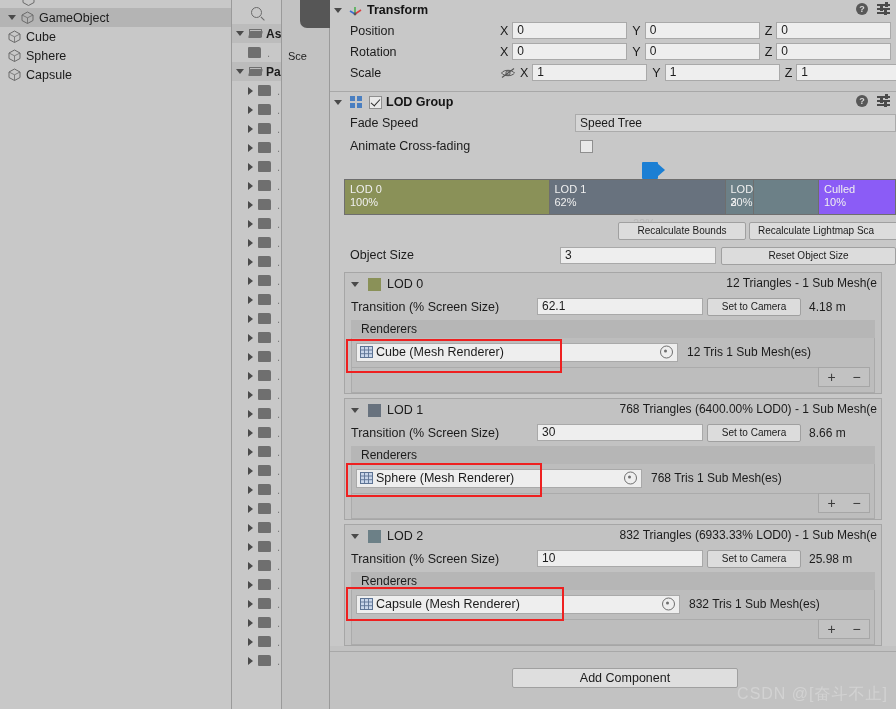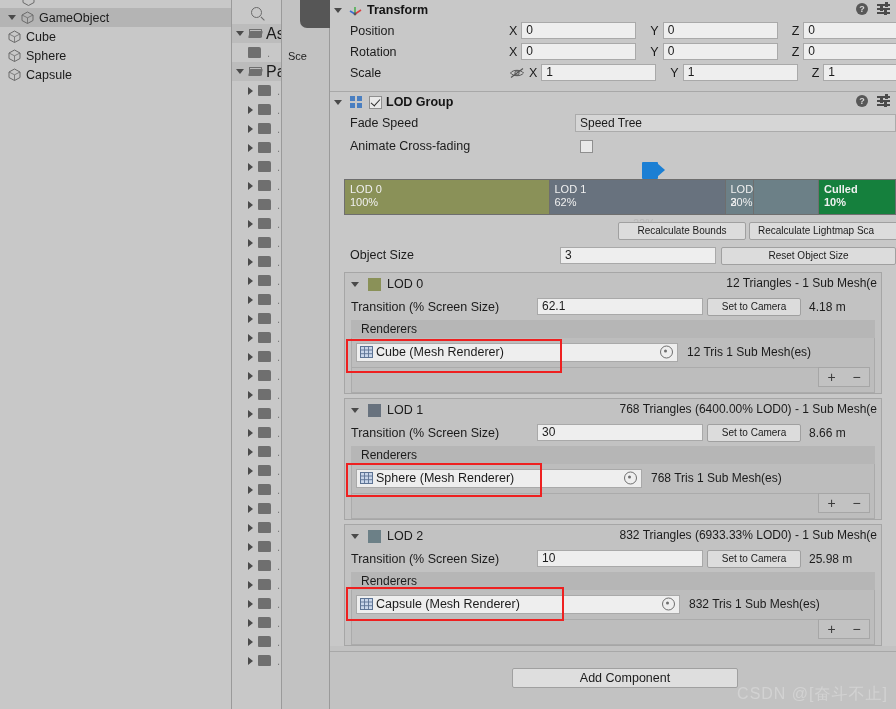--- a/index.html
+++ b/index.html
@@ -71,21 +71,21 @@
   .fold.open{background:none;}
   .fold.open::before{
     content:"";position:absolute;left:0;top:1px;width:13px;height:9px;
     border:1.6px solid #6f6f6f;border-radius:1px;box-sizing:border-box;
     border-bottom-color:transparent;
   }
   .fold.open::after{
     content:"";position:absolute;left:0;top:3px;width:13px;height:7px;
     background:#6f6f6f;transform:skewX(-14deg);border-radius:1px;
   }
-  .p-label{font-size:16px;font-weight:normal;color:#1b1b1b;}
+  .p-label{font-size:12px;font-weight:bold;color:#1b1b1b;}
   .p-dot{font-size:11px;color:#7a7a7a;margin-left:2px;}
 
   
   .scene-strip{
     position:absolute;left:282px;top:0;width:48px;height:709px;
     background:#c2c2c2;border-right:1px solid #9a9a9a;box-sizing:border-box;
   }
   .scene-thumb{
     position:absolute;left:18px;top:-34px;width:44px;height:62px;
     background:#565656;border-radius:0 0 7px 7px;
@@ -142,21 +142,21 @@
 
   .row{height:21px;display:flex;align-items:center;padding-left:20px;box-sizing:border-box;}
   .row-label{font-size:12.5px;color:#1b1b1b;}
   .field{
     background:#eeeeee;border:1px solid #a9a9a9;height:17px;box-sizing:border-box;
     font-size:12px;color:#1b1b1b;padding:0 4px;line-height:15px;
     display:flex;align-items:center;overflow:hidden;white-space:nowrap;
   }
   .axis-lbl{font-size:12.5px;color:#1b1b1b;margin:0 4px 0 0;}
 
-  .vec-row{display:flex;align-items:center;height:21px;padding-left:20px;box-sizing:border-box;gap:9px;}
+  .vec-row{display:flex;align-items:center;height:21px;padding-left:20px;box-sizing:border-box;}
   .vec-row .row-label{width:150px;flex:none;}
   .vec-cell{display:flex;align-items:center;}
   .vec-cell .field{width:115px;}
 
   .eye-off{width:16px;height:12px;position:relative;margin-right:4px;flex:none;}
 
   
   .lodbar-wrap{position:relative;height:62px;}
   .lodbar{
     position:absolute;left:14px;top:21px;width:552px;height:36px;display:flex;
@@ -622,21 +622,21 @@
           </div>
           <div class="seg" style="width:32.0%;background:#68727e;">
             <span class="seg-t">LOD 1</span>
             <span class="seg-p">62%</span>
           </div>
           <div class="seg" style="width:5.2%;background:#6c8087;">
             <span class="seg-t">LOD 2</span>
             <span class="seg-p">30%</span>
           </div>
           <div class="seg" style="width:11.8%;background:#6c8087;"></div>
-          <div class="seg" style="flex:1;background:#15803d;font-weight:bold;">
+          <div class="seg" style="flex:1;background:#8b5cf6;">
             <span class="seg-t">Culled</span>
             <span class="seg-p">10%</span>
           </div>
         </div>
         <div class="cam-pct">22%</div>
       </div>
 
       <div style="position:relative;height:24px;">
         <div class="btn" style="position:absolute;left:288px;top:2px;width:128px;">Recalculate Bounds</div>
         <div class="btn" style="position:absolute;left:419px;top:2px;width:160px;justify-content:flex-start;">Recalculate Lightmap Sca</div>

